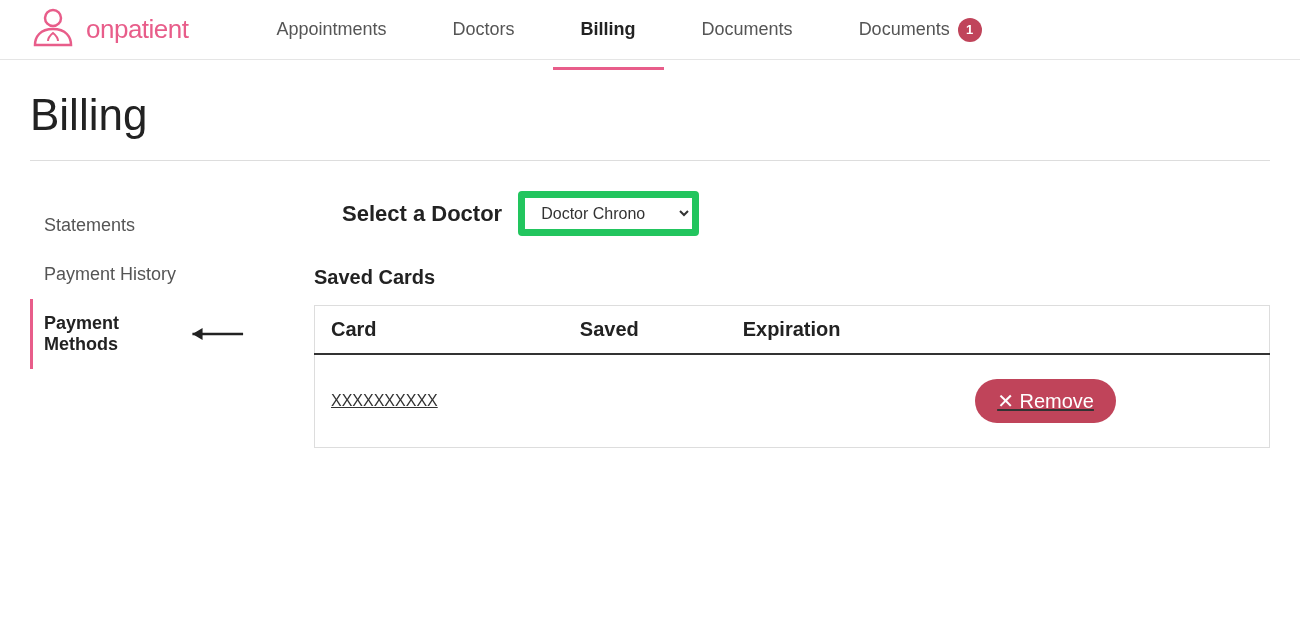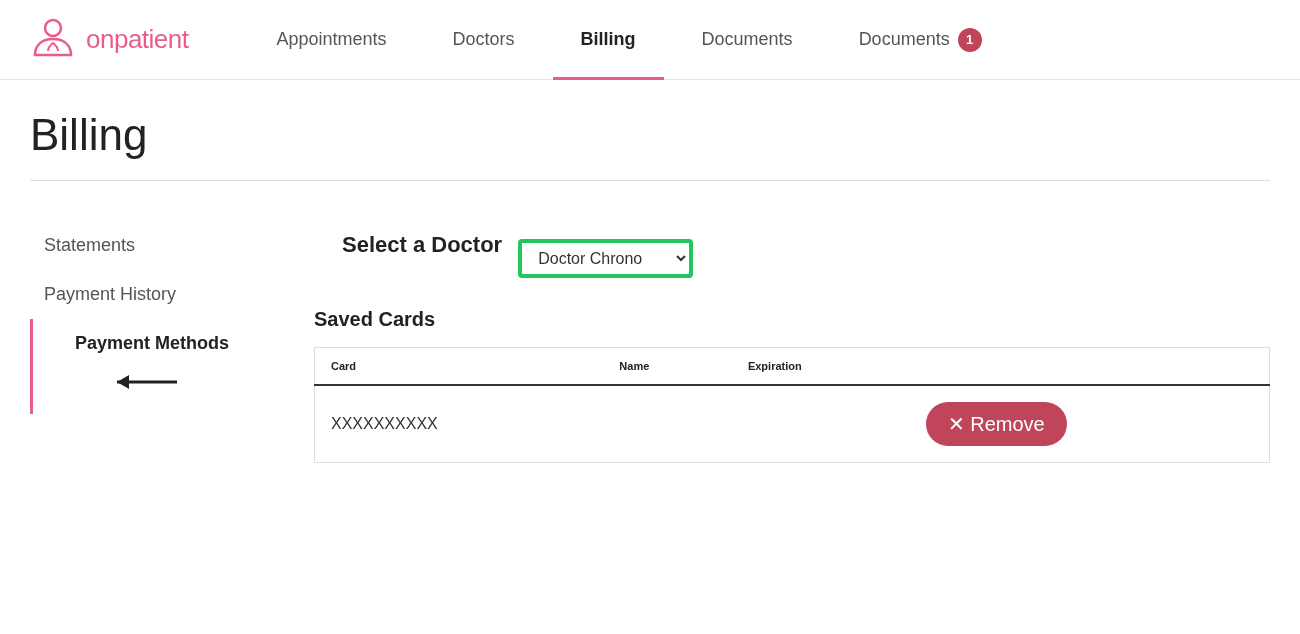--- a/index.html
+++ b/index.html
@@ -3,21 +3,21 @@
   <meta charset="utf-8">
   <style>
     * { box-sizing: border-box; margin: 0; padding: 0; }
     body { font-family: -apple-system, BlinkMacSystemFont, 'Helvetica Neue', Arial, sans-serif; background: #fff; color: #333; }
 
     
     .header {
       display: flex;
       align-items: center;
       padding: 0 30px;
-      height: 80px;
+      height: 60px;
       border-bottom: 1px solid #e5e5e5;
       background: #fff;
     }
     .logo {
       display: flex;
       align-items: center;
       gap: 10px;
       margin-right: 60px;
     }
     .logo-icon {
@@ -110,21 +110,20 @@
     .sidebar-item {
       padding: 14px 10px 14px 14px;
       font-size: 18px;
       color: #555;
       cursor: pointer;
       position: relative;
     }
     .sidebar-item.active {
       font-weight: 600;
       color: #222;
-      flex-direction: column;
     }
     .sidebar-item.active::before {
       content: '';
       position: absolute;
       left: 0;
       top: 0;
       bottom: 0;
       width: 3px;
       background: #e85d8a;
     }
@@ -142,62 +141,62 @@
       gap: 16px;
       margin-bottom: 30px;
     }
     .doctor-select-label {
       font-size: 22px;
       font-weight: 600;
       color: #222;
       margin-left: 28px;
     }
     .doctor-select {
-      border: 4px solid #22c55e;
+      border: 7px solid #22c55e;
       border-radius: 4px;
       padding: 6px 30px 6px 12px;
       font-size: 16px;
       color: #333;
       appearance: auto;
       background: #fff;
       cursor: pointer;
-      margin-top: 28px;
     }
 
     
     .saved-cards-title {
       font-size: 20px;
       font-weight: 600;
       color: #222;
       margin-bottom: 16px;
     }
 
     
     .cards-table {
       width: 100%;
       border-collapse: collapse;
       border: 1px solid #ddd;
     }
     .cards-table th {
       text-align: left;
       padding: 12px 16px;
-      font-size: 11px;
+      font-size: 20px;
       font-weight: 700;
       color: #222;
       background: #fff;
       border-bottom: 2px solid #333;
     }
     .cards-table th:first-child {
       border-bottom: 2px solid #333;
     }
     .cards-table td {
-      padding: 16px 16px;
+      padding: 24px 16px;
       font-size: 16px;
       color: #333;
       background: #fff;
+      text-decoration: underline;
     }
     .cards-table tr:not(:last-child) td {
       border-bottom: 1px solid #eee;
     }
 
     
     .remove-btn {
       background: #c0445a;
       color: #fff;
       border: none;
@@ -276,21 +275,21 @@
           <option>Other Doctor</option>
         </select>
       </div>
 
       <h2 class="saved-cards-title">Saved Cards</h2>
 
       <table class="cards-table">
         <thead>
           <tr>
             <th>Card</th>
-            <th>Name</th>
+            <th>Saved</th>
             <th>Expiration</th>
             <th></th>
           </tr>
         </thead>
         <tbody>
           <tr class="table-row">
             <td>XXXXXXXXXX</td>
             <td></td>
             <td></td>
             <td style="text-align:right;">

